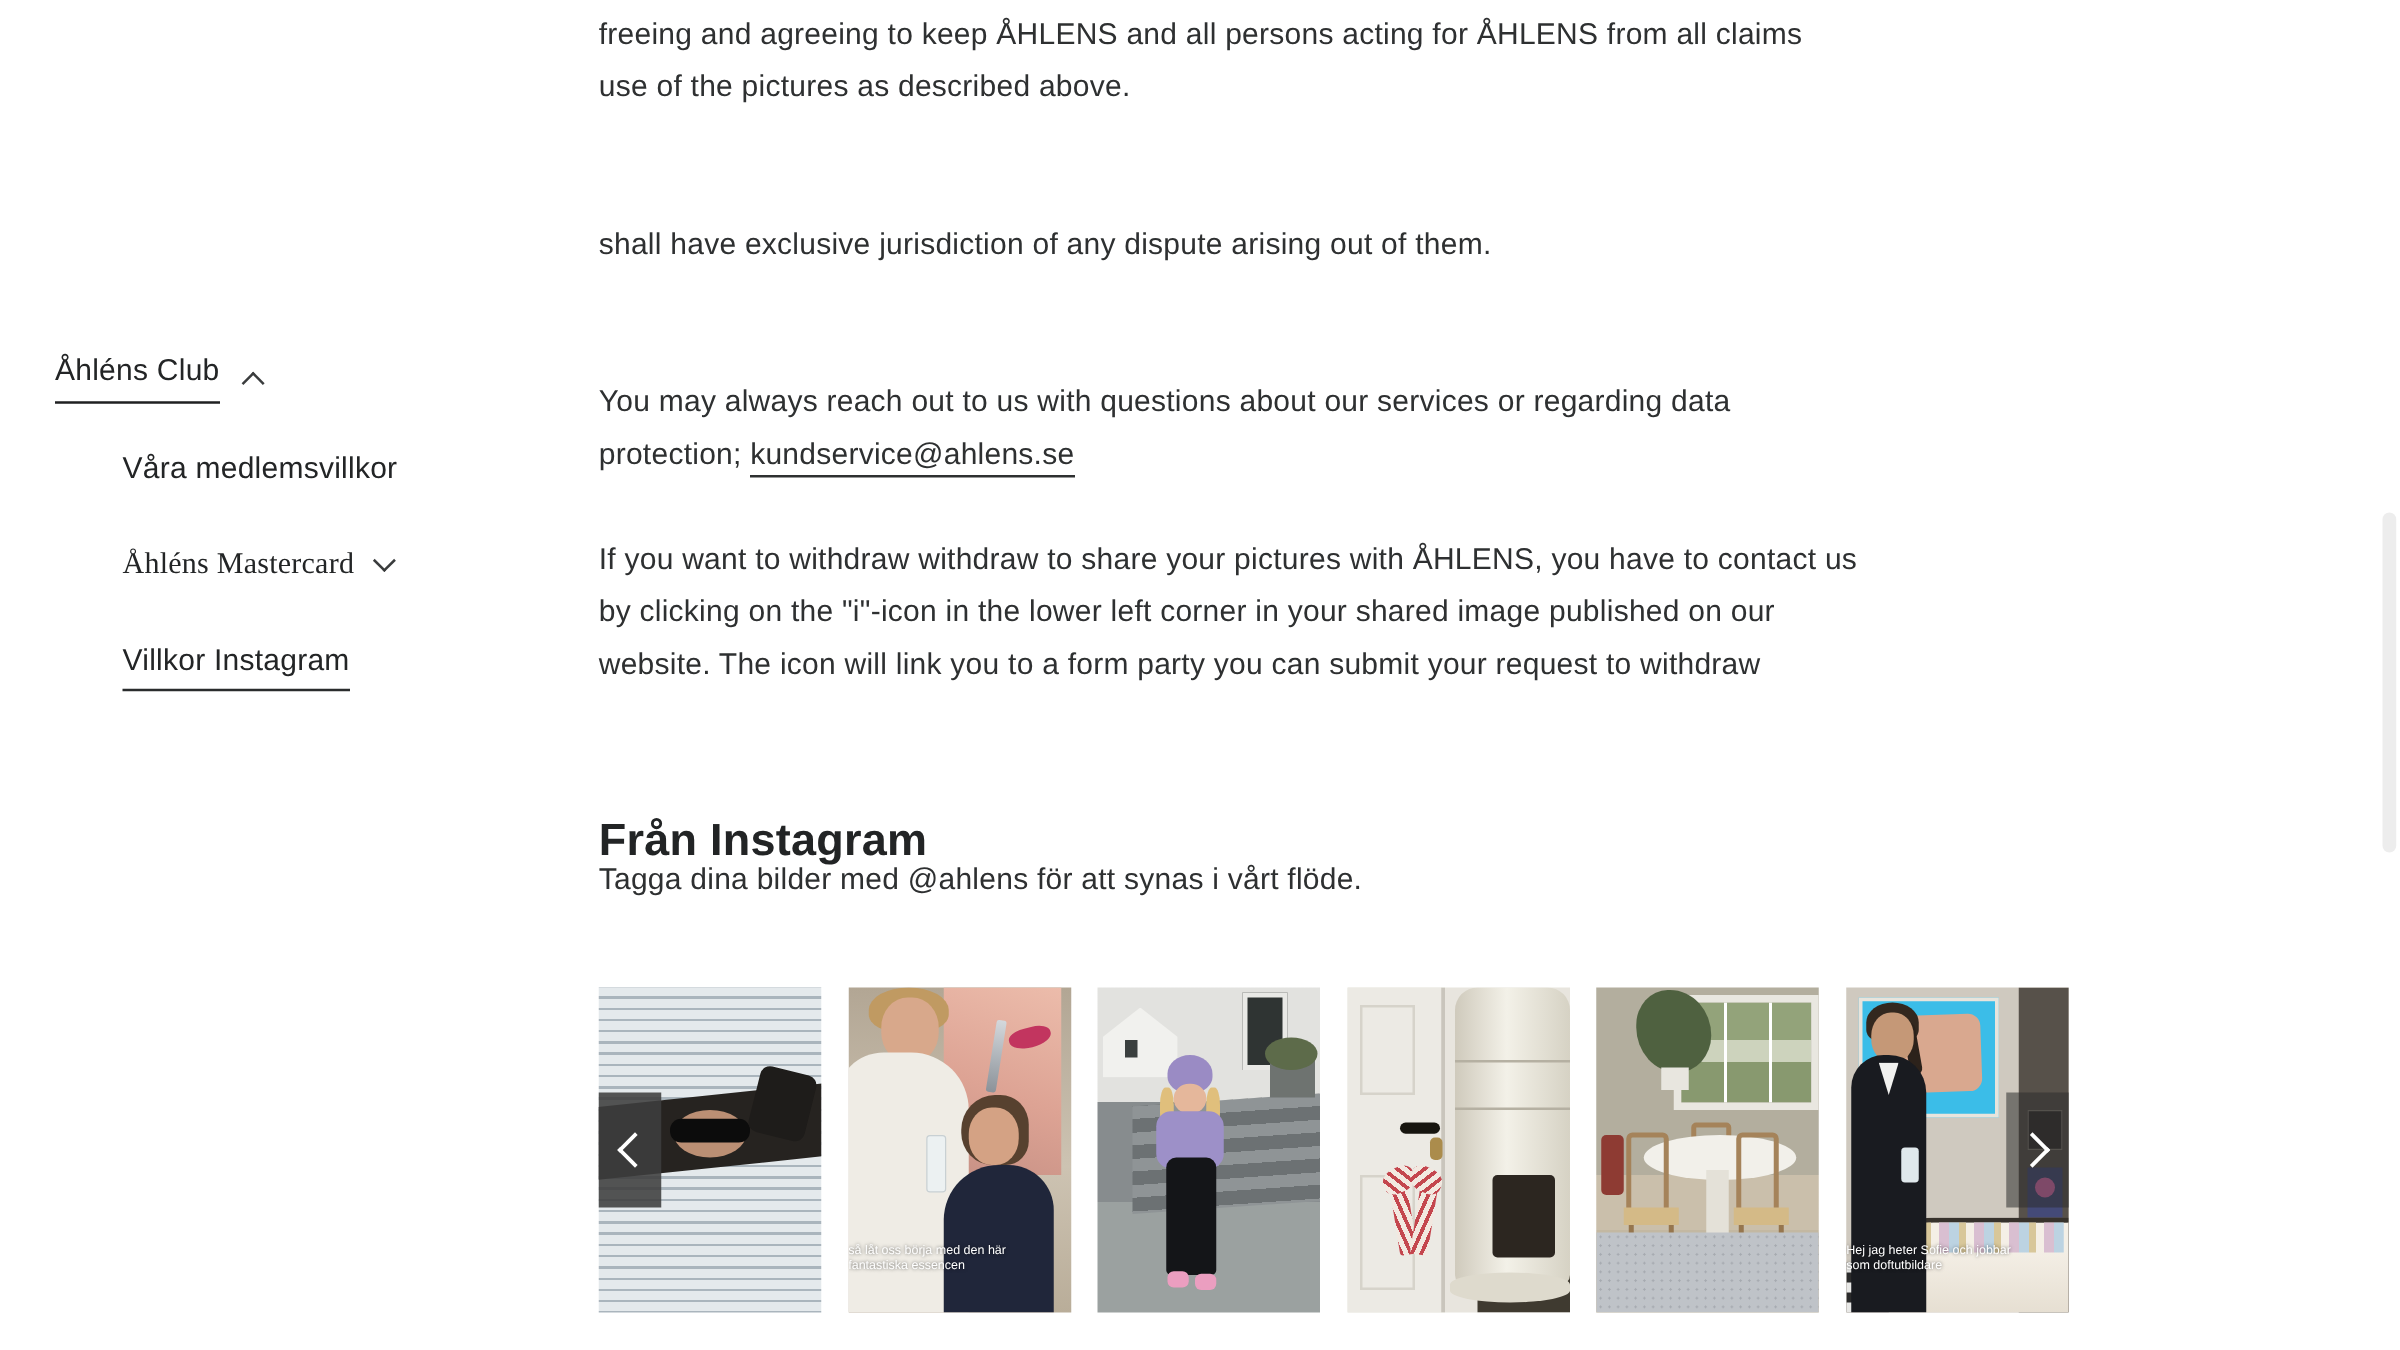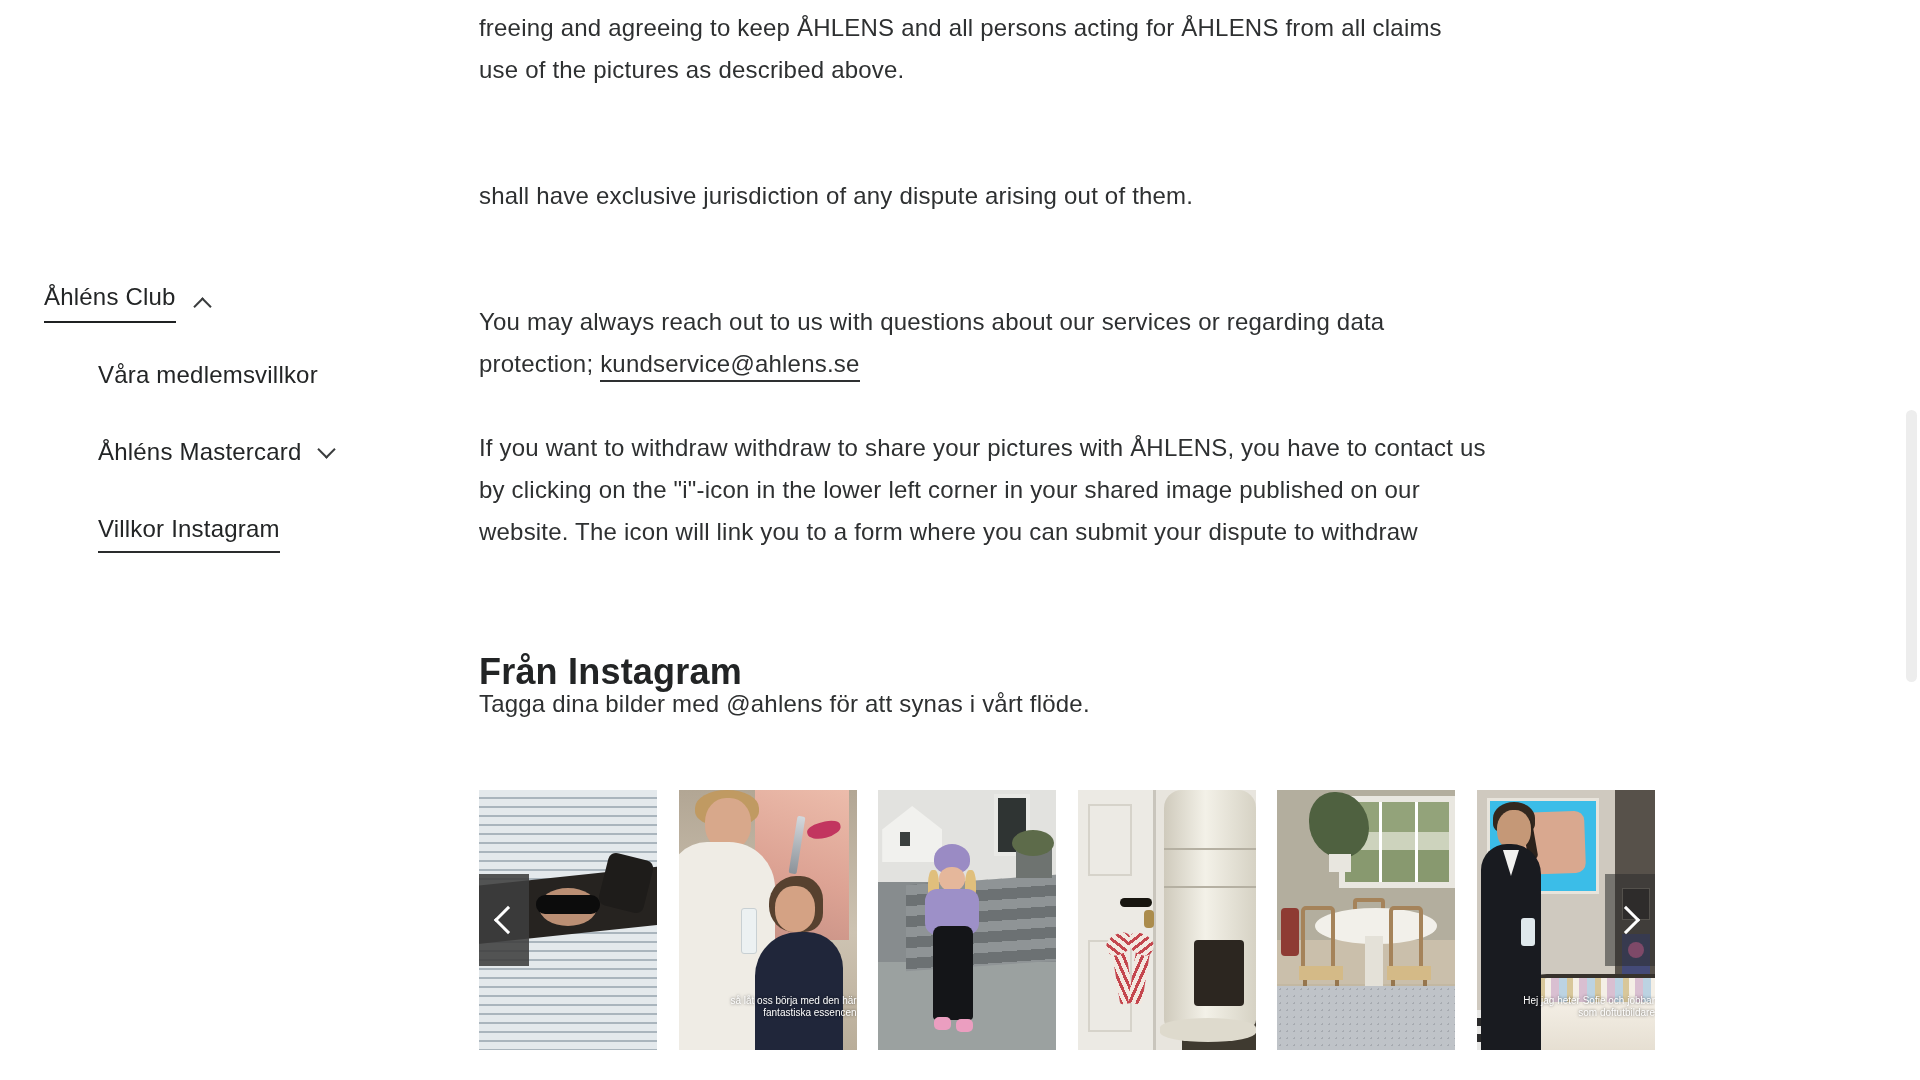--- a/index.html
+++ b/index.html
@@ -6,21 +6,21 @@
   html, body { width: 1920px; height: 1080px; overflow: hidden; background: #ffffff; }
   body { font-family: "Liberation Sans", sans-serif; color: #2e3031; position: relative; }
 
   
   .sidebar { position: absolute; left: 44px; top: 0; width: 400px; }
   .side-row { position: absolute; left: 0; font-size: 24px; letter-spacing: .2px; color: #232526; white-space: nowrap; display: flex; align-items: center; }
   .side-club { top: 283px; text-align: right; }
   .side-club .lbl { border-bottom: 2px solid #1f2122; padding-bottom: 10px; }
   .side-sub { left: 54px; }
   .side-item1 { top: 361px; }
-  .side-item2 { top: 438px; }
+  .side-item2 { top: 438px; font-family: Liberation Serif, serif; }
   .side-item3 { top: 515px; }
   .side-item3 .lbl { border-bottom: 2px solid #2a2c2d; padding-bottom: 8px; }
   .chev { display: inline-block; width: 13px; height: 13px; border-right: 2px solid #3a3c3d; border-bottom: 2px solid #3a3c3d; }
   .chev-up   { transform: rotate(-135deg); margin-left: 20px; margin-top: 6px; }
   .chev-down { transform: rotate(45deg);   margin-left: 18px; margin-top: -6px; }
 
   
   .main { position: absolute; left: 479px; top: 0; width: 1176px; }
   .para { position: absolute; left: 0; width: 1176px; font-size: 24px; letter-spacing: .2px; color: #2e3031; }
   .para .ln { display: block; height: 42px; line-height: 42px; white-space: nowrap; }
@@ -30,21 +30,21 @@
   .p4 { top: 427px; }
   .email-link { border-bottom: 2px solid #2e3031; padding-bottom: 3px; cursor: pointer; }
 
   .ig-heading { position: absolute; top: 651px; left: 0; font-size: 36px; font-weight: bold; color: #222425; letter-spacing: .2px; }
   .ig-tagline { position: absolute; top: 683px; left: 0; font-size: 24px; line-height: 42px; color: #2e3031; letter-spacing: .2px; }
 
   
   .carousel { position: absolute; top: 790px; left: 0; width: 1176px; height: 260px; display: flex; justify-content: space-between; }
   .tile { position: relative; width: 178px; height: 260px; overflow: hidden; background: #ddd; flex: 0 0 178px; }
   .tile .abs { position: absolute; }
-  .cap { position: absolute; left: 0; top: 205px; width: 100%; text-align: right; color: #ffffff; font-size: 10px; line-height: 12px; white-space: pre-line; text-shadow: 0 0 3px rgba(0,0,0,.6); z-index: 6; }
+  .cap { position: absolute; left: 0; top: 205px; width: 100%; text-align: left; color: #ffffff; font-size: 10px; line-height: 12px; white-space: pre-line; text-shadow: 0 0 3px rgba(0,0,0,.6); z-index: 6; }
 
   .car-arrow { position: absolute; top: 84px; width: 50px; height: 92px; display: flex; align-items: center; justify-content: center; z-index: 9; cursor: pointer; }
   .car-prev { left: 0; background: rgba(62,62,62,.88); }
   .car-next { right: 0; background: rgba(45,45,45,.55); }
   .arrow-chev { display: inline-block; width: 20px; height: 20px; border-right: 3px solid #fff; border-bottom: 3px solid #fff; }
   .arrow-chev.left  { transform: rotate(135deg); margin-left: 8px; }
   .arrow-chev.right { transform: rotate(-45deg); margin-right: 8px; }
 
   
   .t1 { background: repeating-linear-gradient(180deg, #e4e9ec 0 7px, #aab5bd 7px 9px); }
@@ -178,21 +178,21 @@
   </div>
 
   <div class="para p3">
     <span class="ln">You may always reach out to us with questions about our services or regarding data</span>
     <span class="ln"><span>protection; </span><span class="email-link">kundservice@ahlens.se</span></span>
   </div>
 
   <div class="para p4">
     <span class="ln">If you want to withdraw withdraw to share your pictures with ÅHLENS, you have to contact us</span>
     <span class="ln">by clicking on the "i"-icon in the lower left corner in your shared image published on our</span>
-    <span class="ln">website. The icon will link you to a form where you can submit your dispute to withdraw</span>
+    <span class="ln">website. The icon will link you to a form party you can submit your request to withdraw</span>
   </div>
 
   <h2 class="ig-heading">Från Instagram</h2>
   <p class="ig-tagline">Tagga dina bilder med @ahlens för att synas i vårt flöde.</p>
 
   <div class="carousel">
 
     <div class="tile t1">
       <div class="abs t1-gap"></div>
       <div class="abs t1-face"></div>

